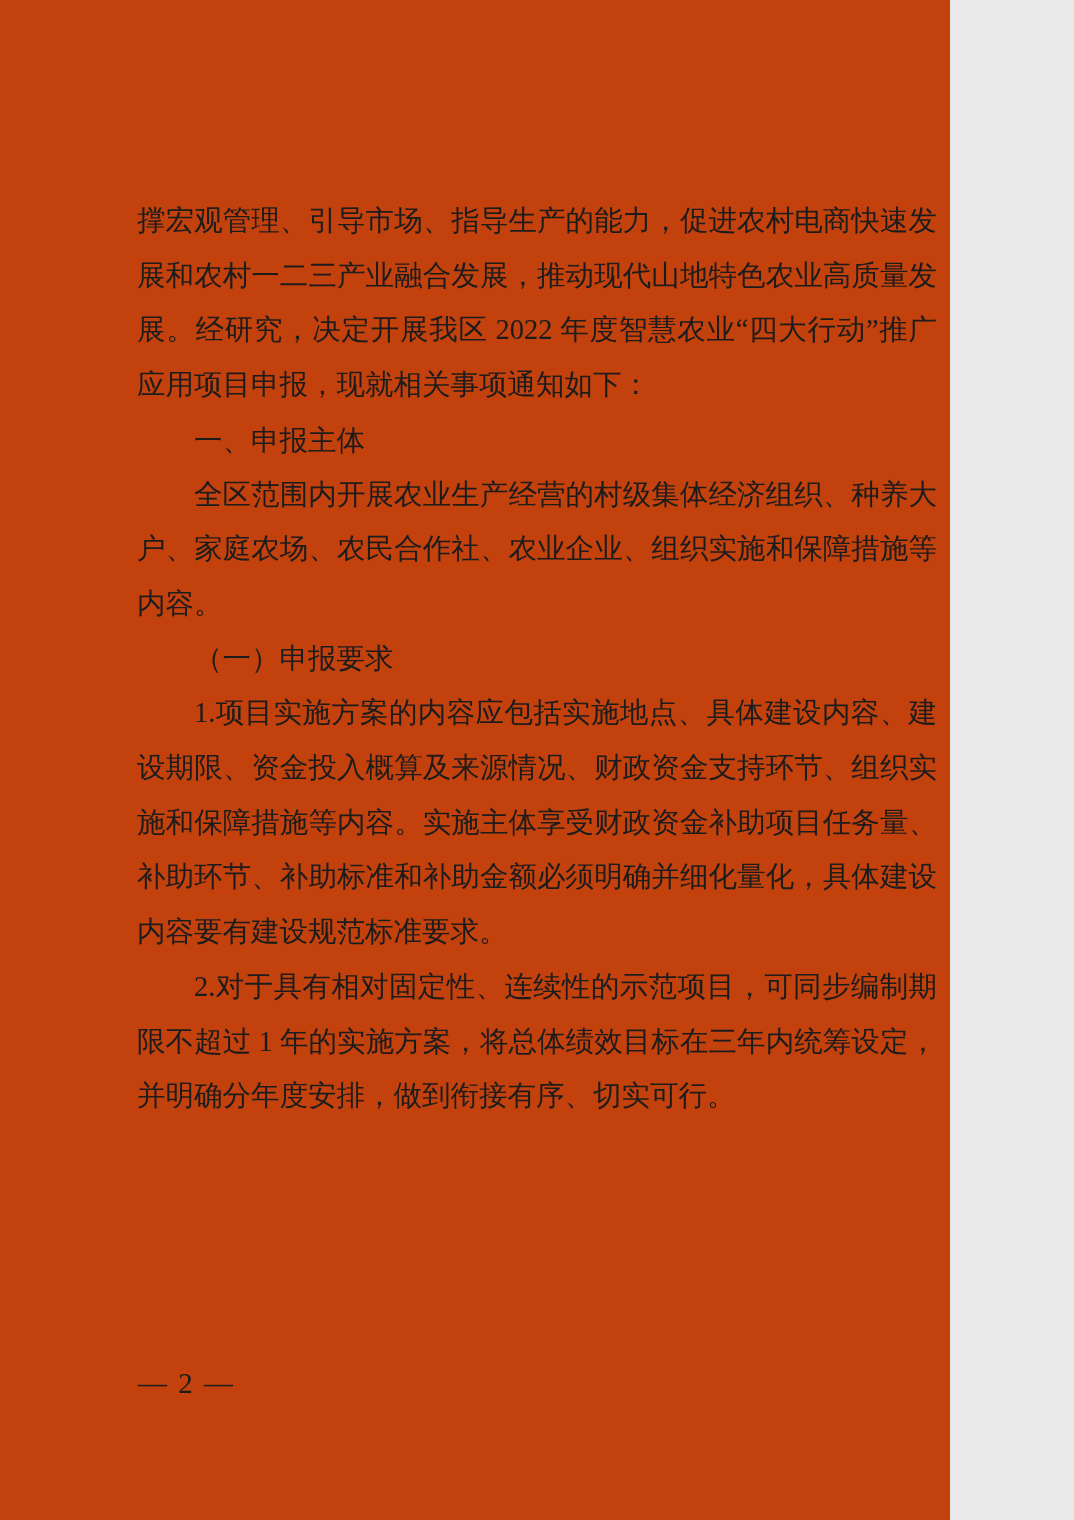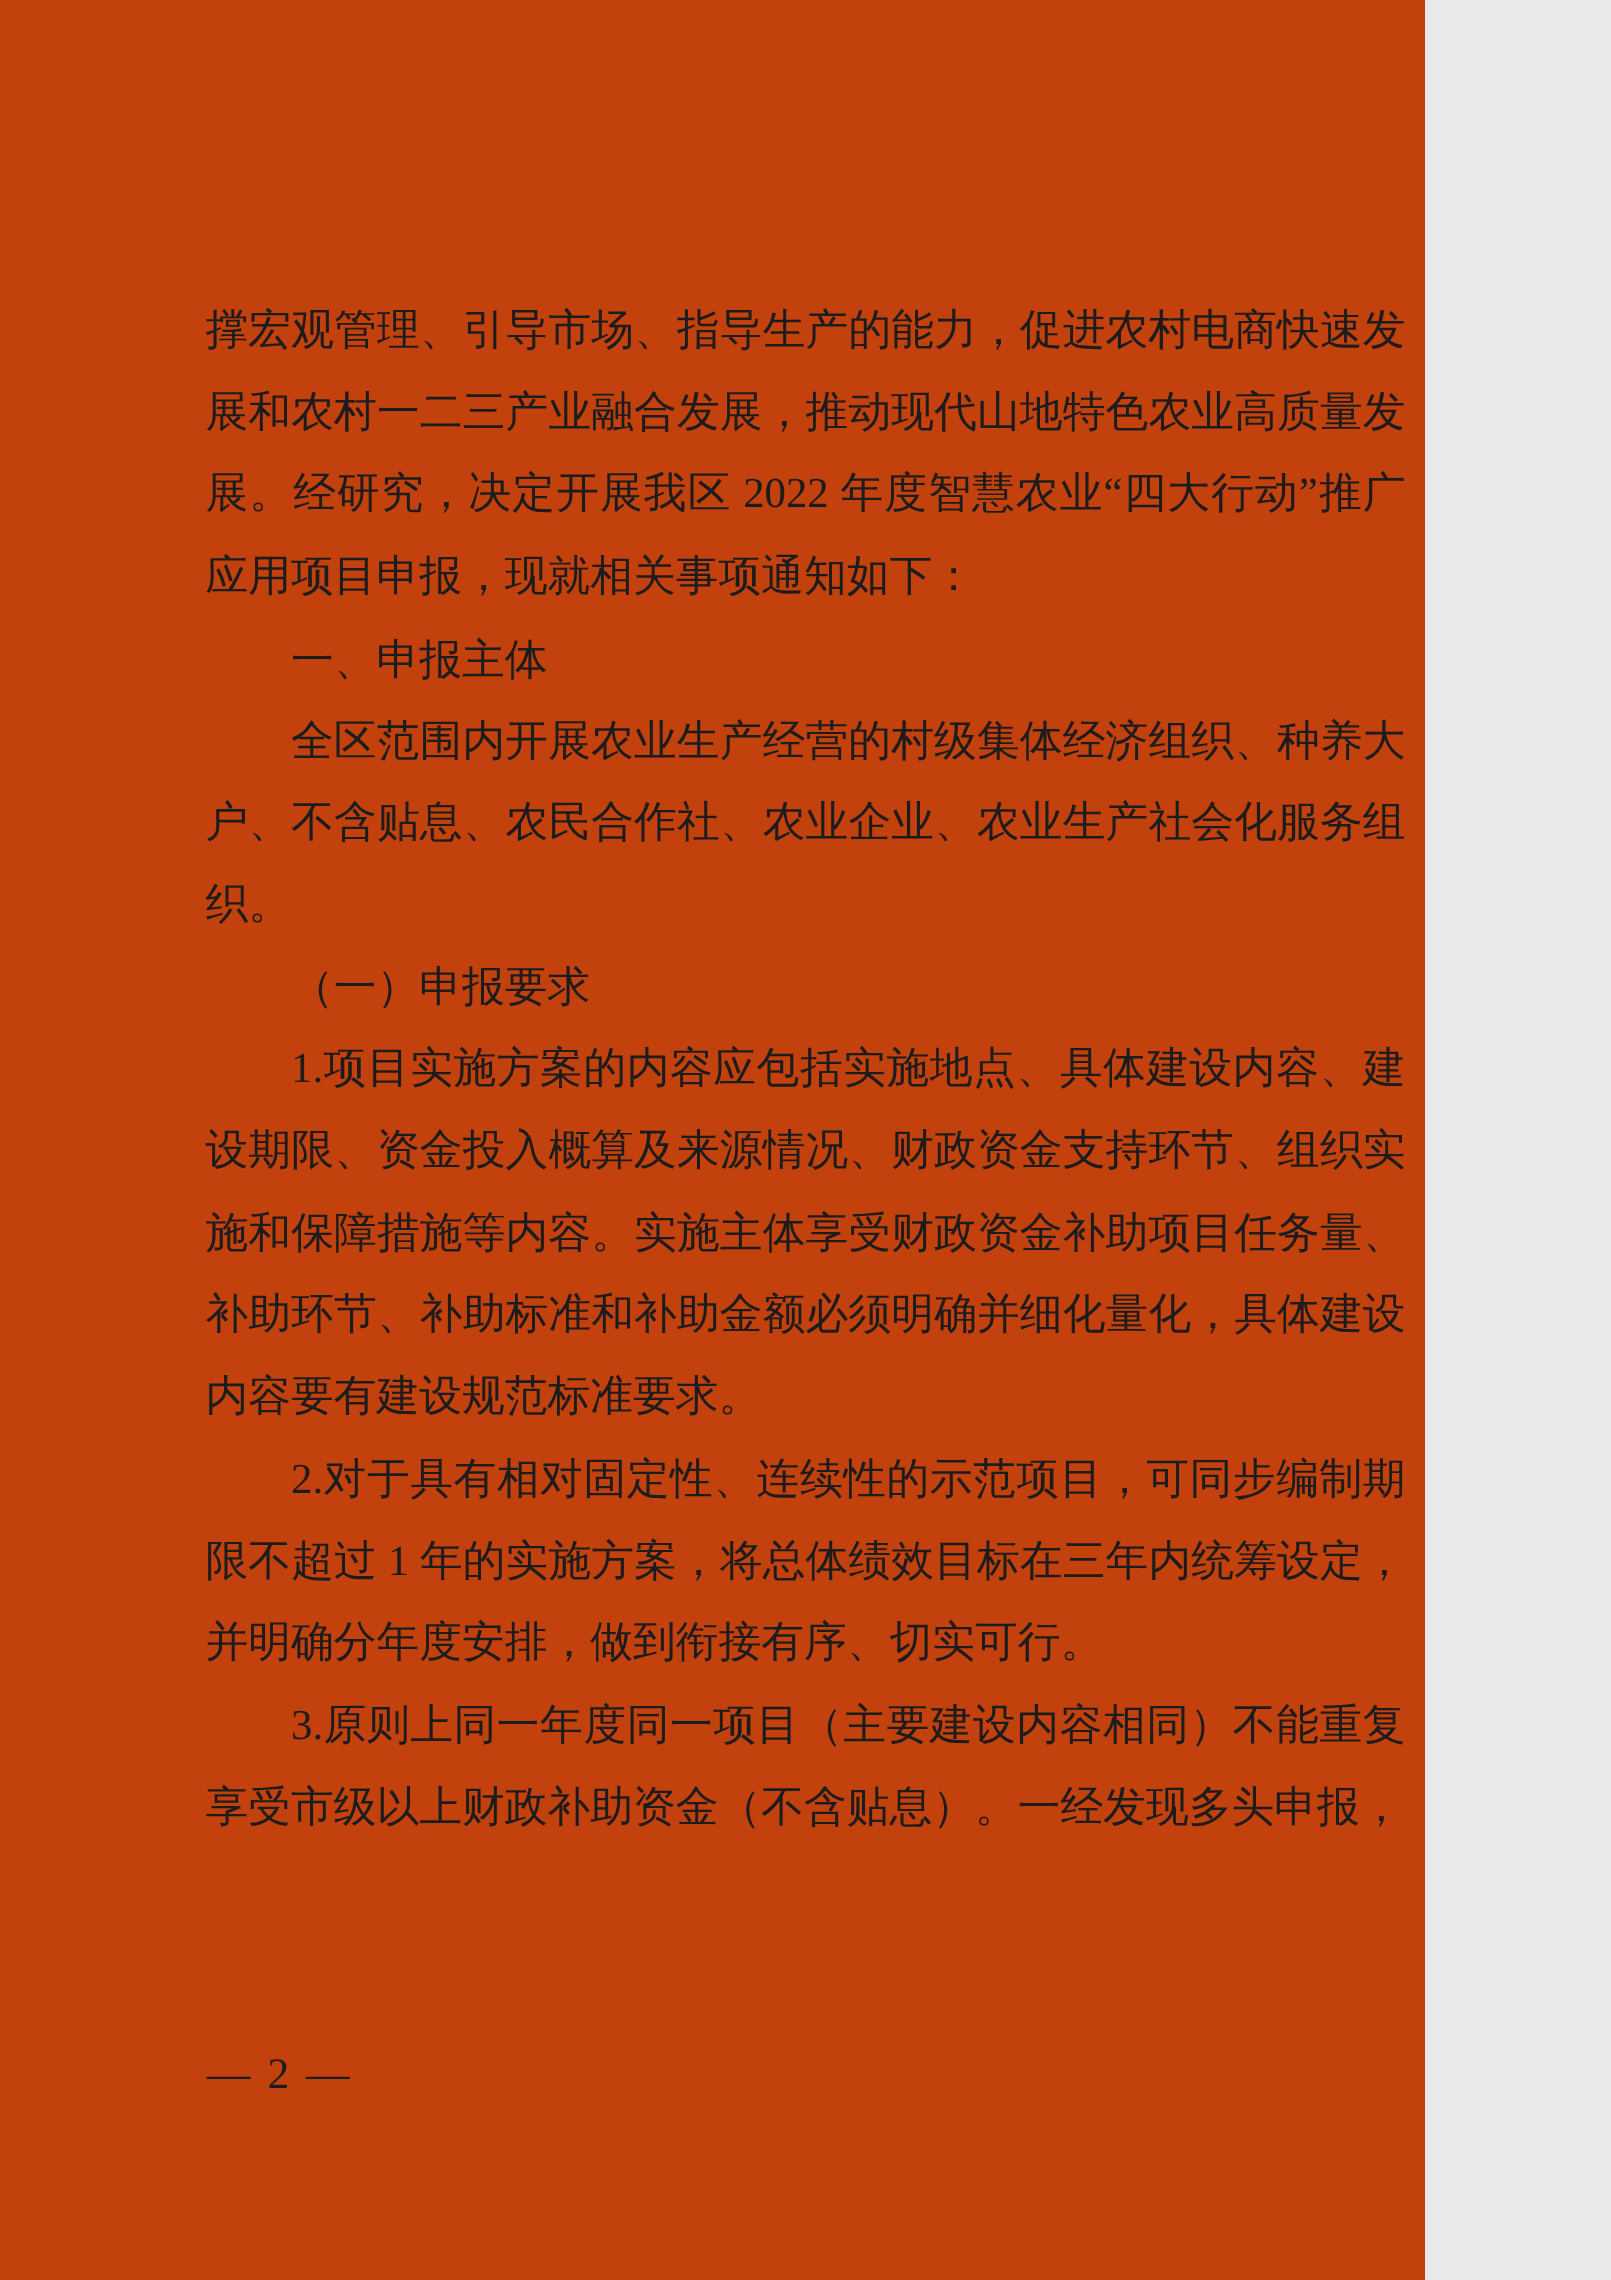--- a/index.html
+++ b/index.html
@@ -67,30 +67,29 @@
 <body>
 
 <div class="page">
 
   <div class="body-text">
 
     <p class="para no-indent">撑宏观管理、引导市场、指导生产的能力，促进农村电商快速发展和农村一二三产业融合发展，推动现代山地特色农业高质量发展。经研究，决定开展我区 2022 年度智慧农业“四大行动”推广应用项目申报，现就相关事项通知如下：</p>
 
     <h2 class="heading">一、申报主体</h2>
 
-    <p class="para">全区范围内开展农业生产经营的村级集体经济组织、种养大户、不含贴息、农民合作社、农业企业、农业生产社会化服务组织。</p>
+    <p class="para">全区范围内开展农业生产经营的村级集体经济组织、种养大户、家庭农场、农民合作社、农业企业、组织实施和保障措施等内容。</p>
 
 
     <h3 class="subheading">（一）申报要求</h3>
 
     <p class="para">1.项目实施方案的内容应包括实施地点、具体建设内容、建设期限、资金投入概算及来源情况、财政资金支持环节、组织实施和保障措施等内容。实施主体享受财政资金补助项目任务量、补助环节、补助标准和补助金额必须明确并细化量化，具体建设内容要有建设规范标准要求。</p>
 
     <p class="para">2.对于具有相对固定性、连续性的示范项目，可同步编制期限不超过 1 年的实施方案，将总体绩效目标在三年内统筹设定，并明确分年度安排，做到衔接有序、切实可行。</p>
 
-    <p class="para">3.原则上同一年度同一项目（主要建设内容相同）不能重复享受市级以上财政补助资金（不含贴息）。一经发现多头申报，</p>
 
   </div>
 
   <div class="page-footer">
     <span>— 2 —</span>
   </div>
 
 </div>
 
 </body></html>

